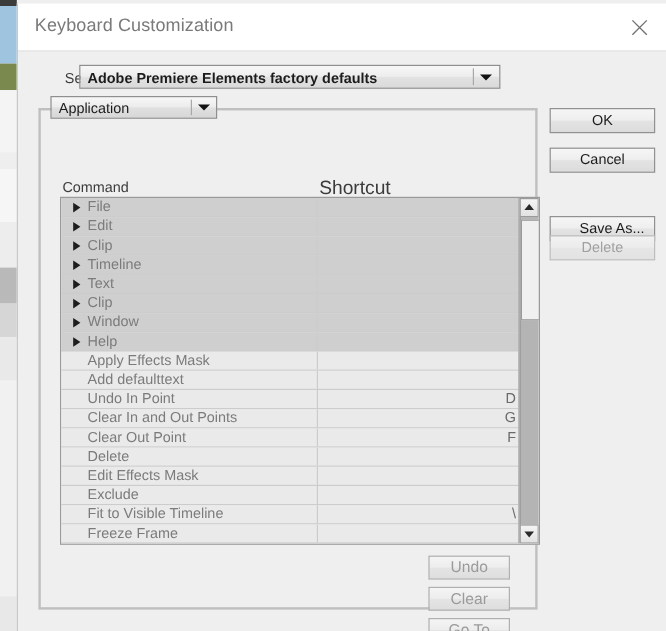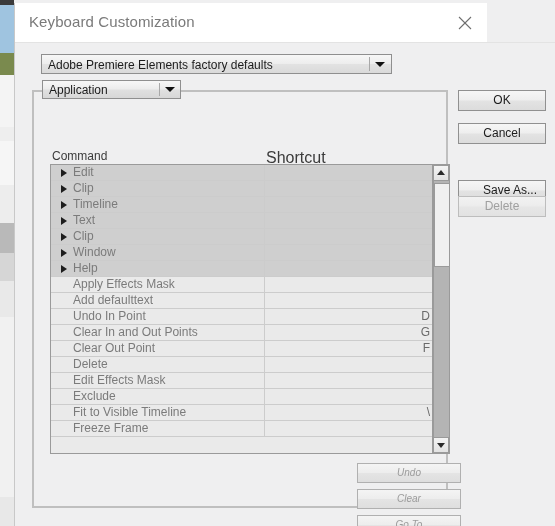--- a/index.html
+++ b/index.html
@@ -32,21 +32,21 @@
     height: 523px;
     background: #efeff0;
     border-left: 1px solid #c8c8c8;
     box-sizing: border-box;
   }
 
   
   #titlebar {
     position: absolute;
     left: 0; top: 0;
-    width: 472px; height: 39px;
+    width: 540px; height: 39px;
     background: #ffffff;
   }
   #title-text {
     position: absolute;
     left: 14px; top: 10px;
     font-size: 15px;
     color: #7a7a7a;
     letter-spacing: .1px;
     white-space: nowrap;
   }
@@ -71,25 +71,26 @@
   
   #set-label {
     position: absolute;
     left: 10px; top: 15px;
     font-size: 12px;
     color: #3b3b3b;
     margin-left: 29px;
   }
   #set-combo {
     position: absolute;
-    left: 26px; top: 11px;
+    left: 51px; top: 11px;
     width: 351px; height: 20px;
     background: linear-gradient(to bottom,#f7f7f7 0%,#ededed 48%,#e2e2e2 52%,#dadada 100%);
     border: 1px solid #8f8f8f;
     box-sizing: border-box;
+    font-weight: bold;
   }
   #set-combo .val {
     position: absolute;
     left: 6px; top: 3px;
     font-size: 12px;
     color: #1c1c1c;
     white-space: nowrap;
   }
   #set-combo .sep {
     position: absolute;
@@ -252,29 +253,28 @@
     left: 0; top: 2px;
     width: 16px; height: 84px;
     background: #f0f0f0;
     border: 1px solid #9a9a9a;
     box-sizing: border-box;
   }
 
   
   .sbtn {
     position: absolute;
-    width: 104px; height: 20px;
+    width: 68px; height: 20px;
     background: linear-gradient(to bottom,#f4f4f4 0%,#ededed 48%,#e4e4e4 52%,#dedede 100%);
     border: 1px solid #b0b0b0;
     box-sizing: border-box;
-    font-size: 10px;
+    font-size: 13px;
     color: #9b9b9b;
     text-align: center;
     line-height: 18px;
-    font-style: italic;
   }
   #btn-undo  { left: 342px; top: 420px; }
   #btn-clear { left: 342px; top: 446px; text-align: center; }
   #btn-goto  { left: 342px; top: 472px; }
 
   
   .rbtn {
     position: absolute;
     left: 443px;
     width: 88px; height: 21px;
@@ -343,20 +343,26 @@
       <div class="arrow"></div>
     </div>
 
     <div id="col-command">Command</div>
     <div id="col-shortcut">Shortcut</div>
 
     <div id="listwrap">
       <div id="listrows">
           <div class="row cat">
             <div class="tri"></div>
+            <div class="cmd">File</div>
+            <div class="vdiv"></div>
+            <div class="sc"></div>
+          </div>
+          <div class="row cat">
+            <div class="tri"></div>
             <div class="cmd">Edit</div>
             <div class="vdiv"></div>
             <div class="sc"></div>
           </div>
           <div class="row cat">
             <div class="tri"></div>
             <div class="cmd">Clip</div>
             <div class="vdiv"></div>
             <div class="sc"></div>
           </div>

